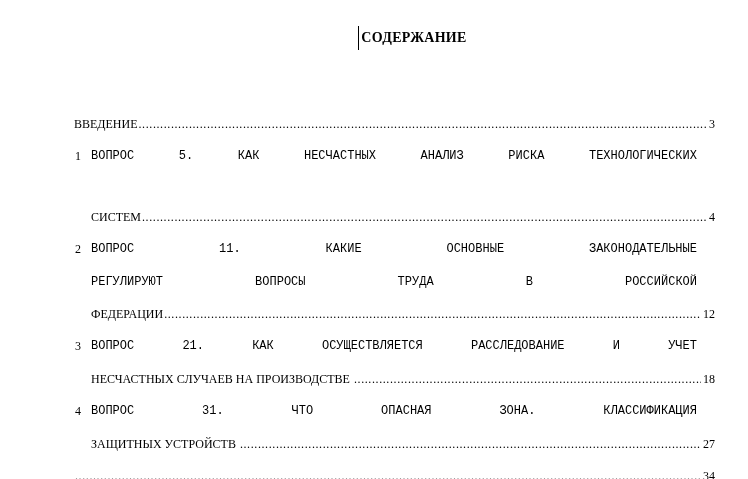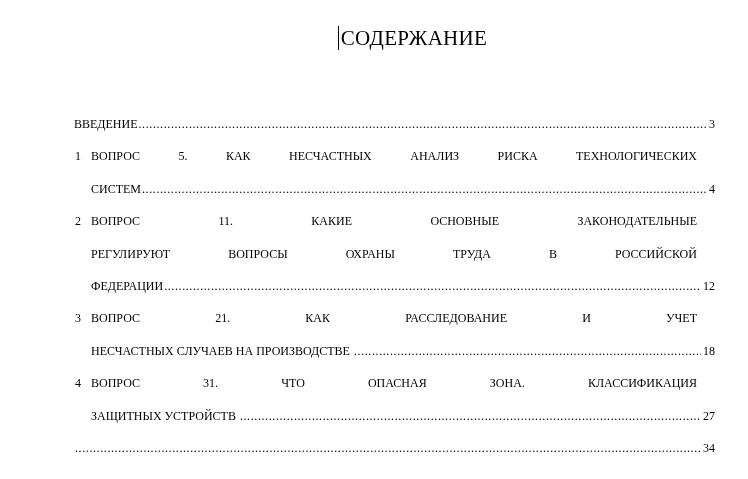--- a/index.html
+++ b/index.html
@@ -18,22 +18,22 @@
     .title-wrap {
       position: absolute;
       left: 0;
       top: 24px;
       width: 788px;
       text-align: center;
     }
     .title {
       display: inline-block;
       position: relative;
-      font-weight: normal;
-      font-size: 21px;
+      font-weight: bold;
+      font-size: 14px;
       letter-spacing: 0.3px;
       line-height: 28px;
       margin-left: 40px;
     }
     .cursor {
       position: absolute;
       left: -3px;
       top: 2px;
       width: 1px;
       height: 24px;
@@ -78,20 +78,21 @@
     }
     .page {
       flex: 0 0 auto;
       text-align: right;
     }
     .w-justified {
       display: flex;
       justify-content: space-between;
       width: 606px;
       white-space: nowrap;
+      font-family: Liberation Mono, monospace;
     }
   </style>
 </head>
 <body>
 
 <div class="title-wrap">
   <span class="title">
     <span class="cursor"></span>
     <span>СОДЕРЖАНИЕ</span>
   </span>
@@ -110,54 +111,54 @@
       <div class="w-justified">
         <span>ВОПРОС</span>
         <span>5.</span>
         <span>КАК</span>
         <span>НЕСЧАСТНЫХ</span>
         <span>АНАЛИЗ</span>
         <span>РИСКА</span>
         <span>ТЕХНОЛОГИЧЕСКИХ</span>
       </div>
       <div class="lead-line">
-        <span class="lead-text" style="white-space: pre;">СИСТЕМ</span>
+        <span class="lead-text" style="white-space: pre; margin-top: 28px;">СИСТЕМ</span>
         <span class="dots"></span>
         <span class="page">4</span>
       </div>
     </div>
     <div class="entry numbered">
       <span class="num">2</span>
       <div class="w-justified">
         <span>ВОПРОС</span>
         <span>11.</span>
         <span>КАКИЕ</span>
         <span>ОСНОВНЫЕ</span>
         <span>ЗАКОНОДАТЕЛЬНЫЕ</span>
       </div>
       <div class="w-justified">
         <span>РЕГУЛИРУЮТ</span>
         <span>ВОПРОСЫ</span>
-        <span>ОХРАНЫ</span>
         <span>ТРУДА</span>
         <span>В</span>
         <span>РОССИЙСКОЙ</span>
       </div>
       <div class="lead-line">
         <span class="lead-text" style="white-space: pre;">ФЕДЕРАЦИИ</span>
         <span class="dots"></span>
         <span class="page">12</span>
       </div>
     </div>
     <div class="entry numbered">
       <span class="num">3</span>
       <div class="w-justified">
         <span>ВОПРОС</span>
         <span>21.</span>
         <span>КАК</span>
+        <span>ОСУЩЕСТВЛЯЕТСЯ</span>
         <span>РАССЛЕДОВАНИЕ</span>
         <span>И</span>
         <span>УЧЕТ</span>
       </div>
       <div class="lead-line">
         <span class="lead-text" style="white-space: pre;">НЕСЧАСТНЫХ СЛУЧАЕВ НА ПРОИЗВОДСТВЕ </span>
         <span class="dots"></span>
         <span class="page">18</span>
       </div>
     </div>

